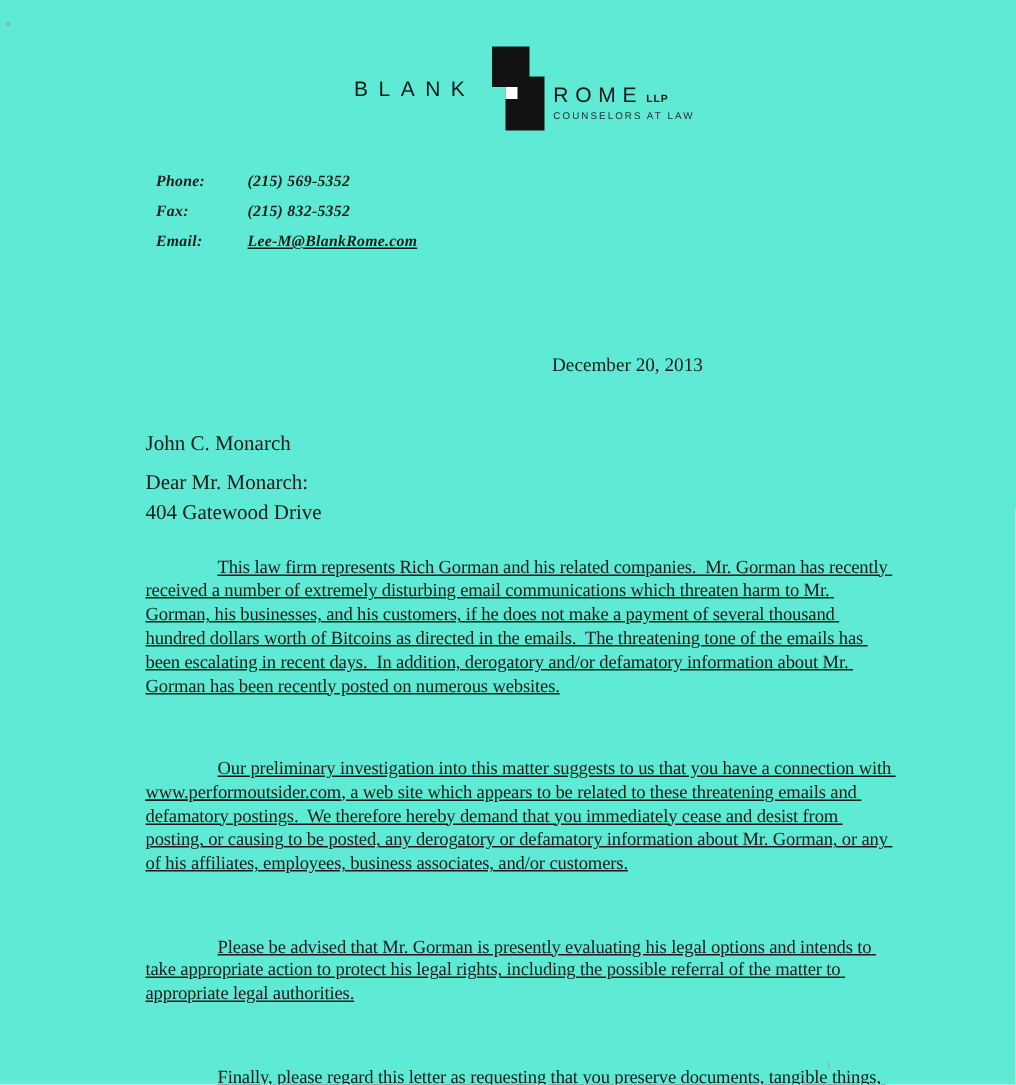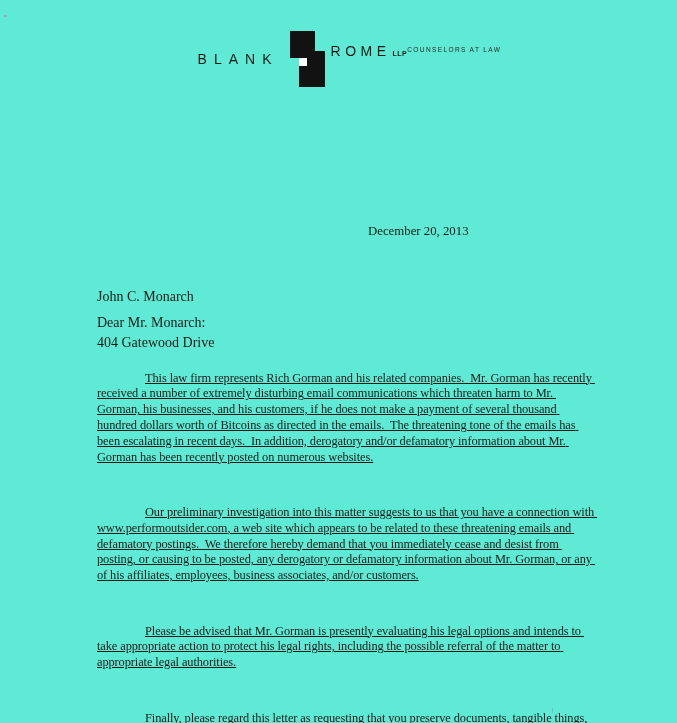--- a/index.html
+++ b/index.html
@@ -28,21 +28,21 @@
     font-size: 14px; letter-spacing: 7px; font-weight: 400;
     margin-top: 20px;
   }
   .logo-mark {
     position: relative; width: 37px; height: 56px;
     margin: 0 6px 0 9px; flex: 0 0 auto;
   }
   .logo-mark .sq-top    { position: absolute; left: 2px;  top: 0px;  width: 25px; height: 27px; background: #121212; }
   .logo-mark .sq-bottom { position: absolute; left: 11px; top: 20px; width: 26px; height: 36px; background: #121212; }
   .logo-mark .notch     { position: absolute; left: 11px; top: 27px; width: 8px;  height: 8px;  background: #ffffff; }
-  .logo-right { display: flex; margin-top: 12px; }
+  .logo-right { display: flex; flex-direction: column; margin-top: 24px; }
   .logo-row { display: flex; align-items: baseline; }
   .logo-word-right { font-size: 14px; letter-spacing: 4.5px; font-weight: 400; }
   .logo-suffix { font-size: 7px; font-weight: 700; letter-spacing: 0.5px; margin-left: 2px; }
   .logo-tagline {
     font-size: 6.5px; letter-spacing: 1.4px; color: #2a2a2a;
     margin-top: 3px; white-space: nowrap;
   }
 
   
   .contact {
@@ -50,21 +50,21 @@
     font-size: 10.5px; font-style: italic; font-weight: 700;
     letter-spacing: 0.2px;
   }
   .contact-row { display: flex; margin-bottom: 8px; line-height: 12px; }
   .contact-label { width: 61px; flex: 0 0 auto; }
   .contact-value { white-space: nowrap; }
   .contact-value.underlined { text-decoration: underline; }
 
   
   .date {
-    position: absolute; left: 368px; top: 224px;
+    position: absolute; left: 368px; top: 236px;
     font-size: 12.8px;
   }
   .recipient {
     position: absolute; left: 97px; top: 258px;
     font-size: 14px; line-height: 15.4px; white-space: pre-wrap;
   }
   .salutation {
     position: absolute; left: 97px; top: 315px;
     font-size: 14px;
   }
@@ -101,20 +101,34 @@
       <span class="logo-right">
         <span class="logo-row">
           <span class="logo-word-right">ROME</span>
           <span class="logo-suffix">LLP</span>
         </span>
         <span class="logo-tagline">COUNSELORS AT LAW</span>
       </span>
     </div>
   </header>
 
+  <div class="contact">
+    <div class="contact-row">
+      <span class="contact-label">Phone:</span>
+      <span class="contact-value">(215) 569-5352</span>
+    </div>
+    <div class="contact-row">
+      <span class="contact-label">Fax:</span>
+      <span class="contact-value">(215) 832-5352</span>
+    </div>
+    <div class="contact-row">
+      <span class="contact-label">Email:</span>
+      <span class="contact-value underlined">Lee-M@BlankRome.com</span>
+    </div>
+  </div>
 
   <div class="date">December 20, 2013</div>
 
   <div class="recipient">
     <div>John C. Monarch</div>
     <div>404 Gatewood Drive</div>
   </div>
 
   <div class="salutation">Dear Mr. Monarch:</div>
 

